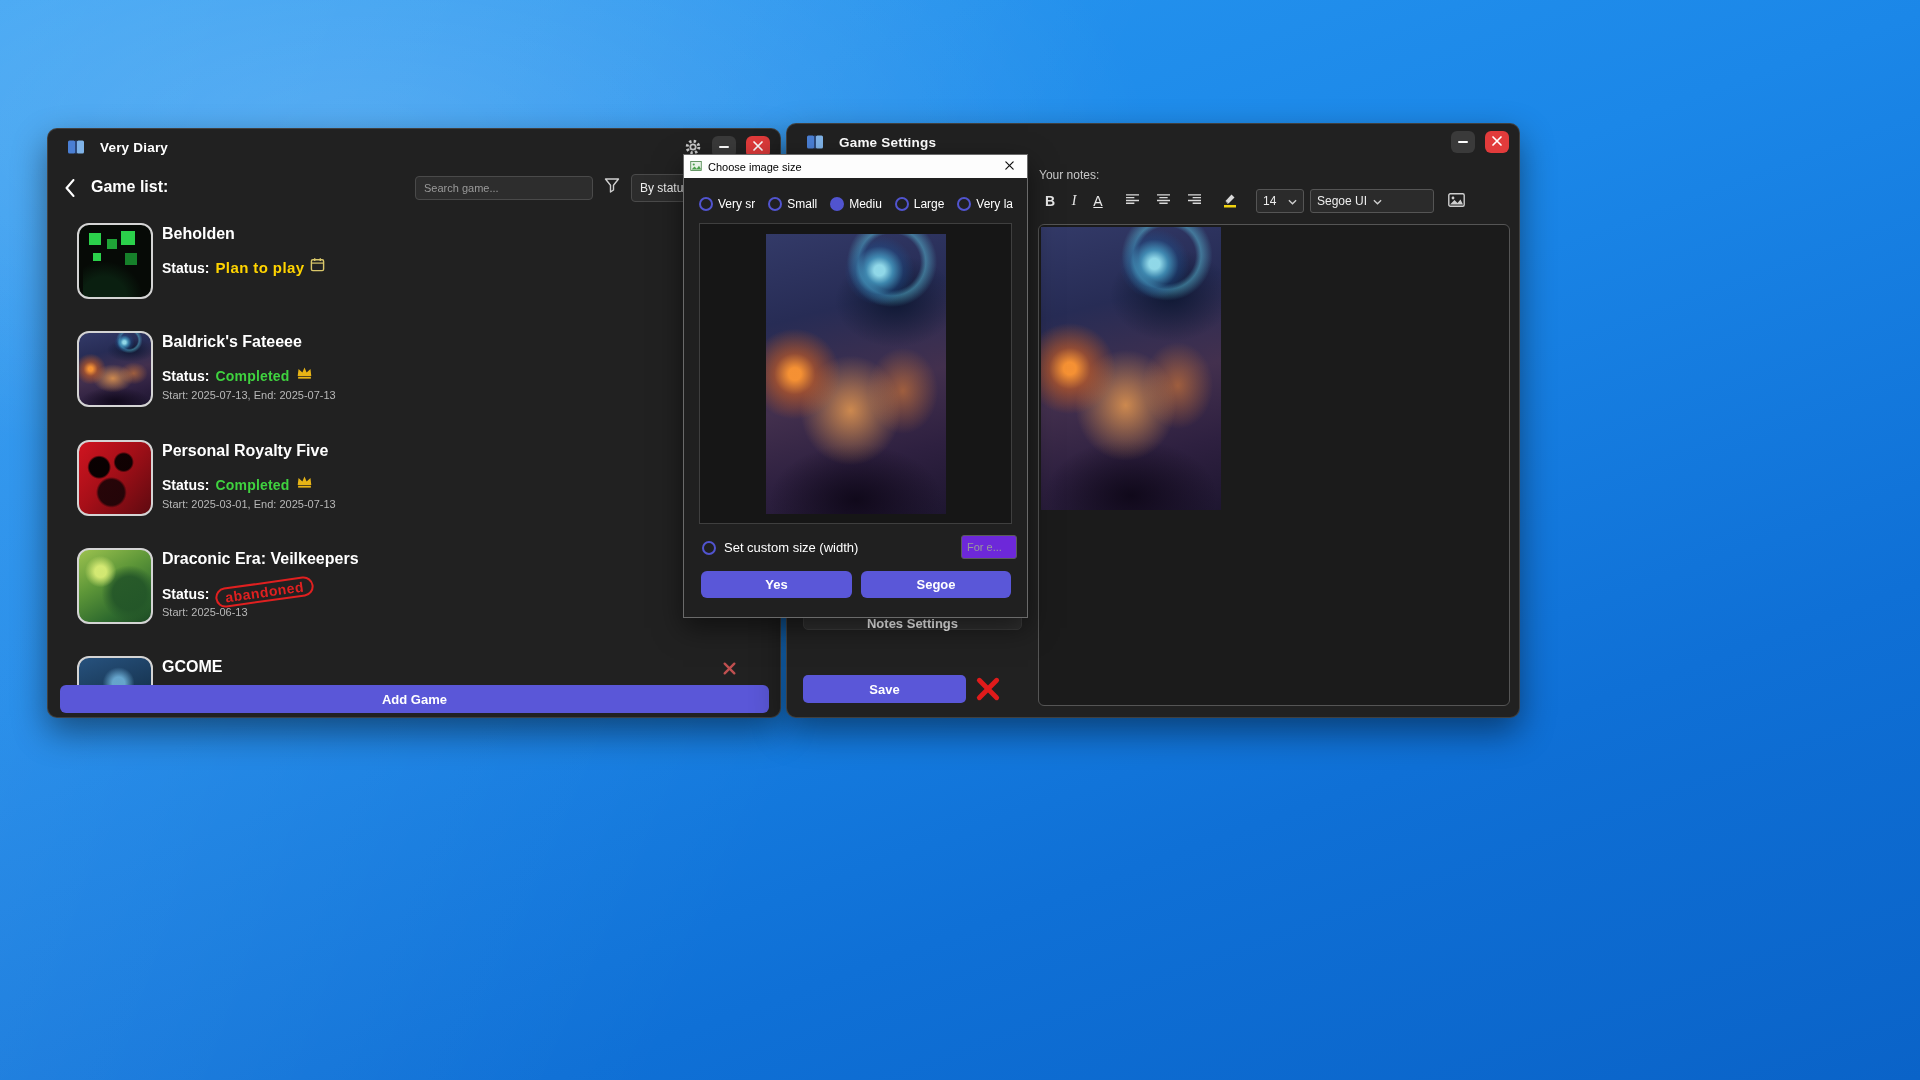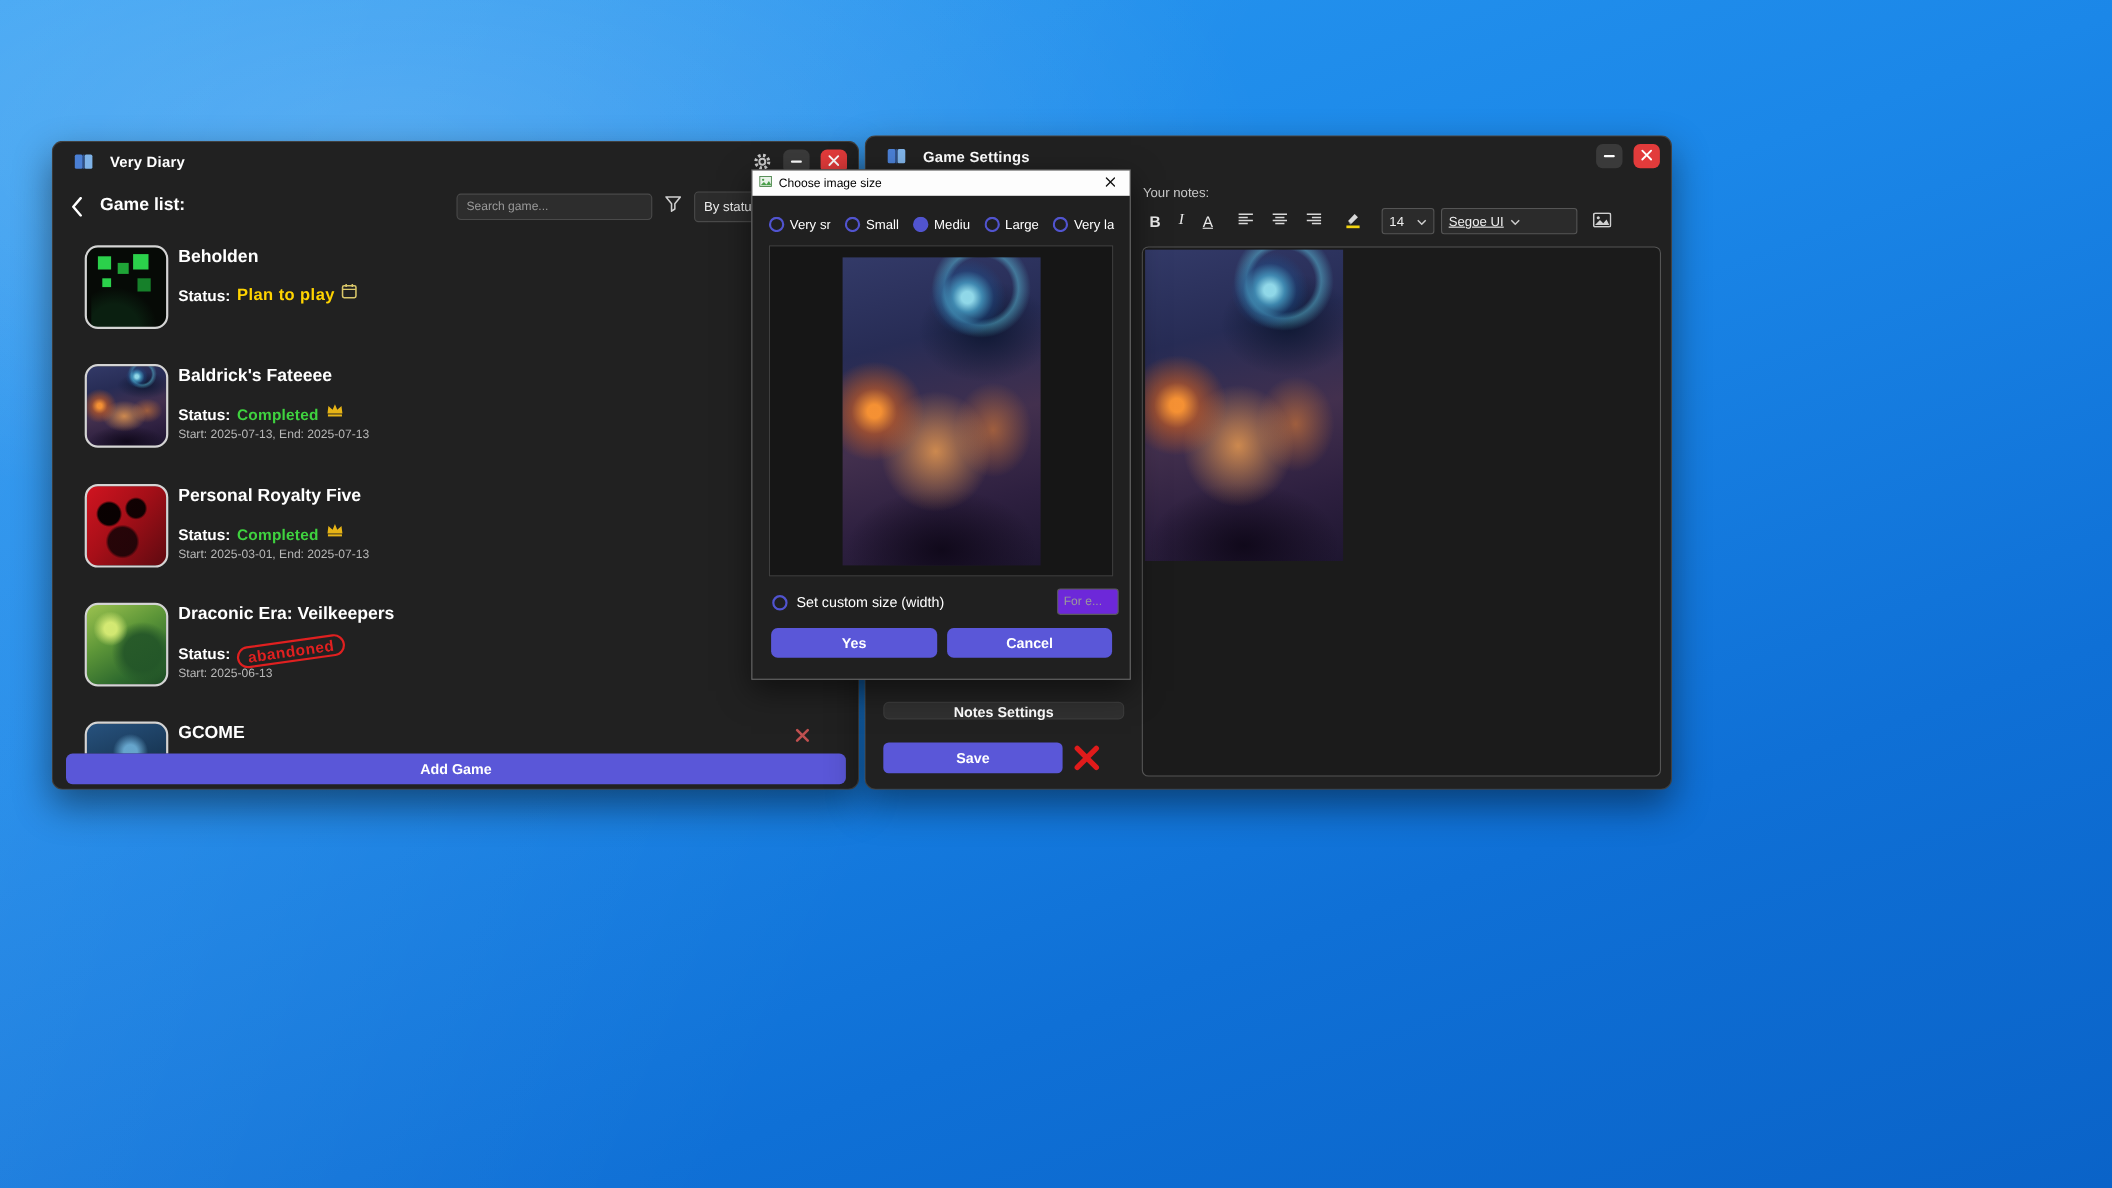--- a/index.html
+++ b/index.html
@@ -119,25 +119,25 @@
   .toolbar{position:absolute;left:252px;top:64px;height:26px;display:flex;align-items:center;}
   .tbtn{background:none;border:none;color:#e8e8e8;cursor:pointer;padding:2px 4px;display:inline-flex;
     align-items:center;justify-content:center;font-family:"Liberation Sans",sans-serif;}
   .tb-b{font-weight:800;font-size:14px;width:22px;}
   .tb-i{font-style:italic;font-size:14px;font-family:"Liberation Serif",serif;width:20px;margin-left:3px;}
   .tb-u{font-size:14px;text-decoration:underline;width:22px;margin-left:3px;}
   .tb-gap{margin-left:12px;}
   .tb-sel{height:22px;background:#2b2b2b;border:1px solid #555;border-radius:3px;display:flex;
     align-items:center;padding:0 6px;font-size:12px;color:#eee;cursor:pointer;gap:6px;}
   .sel-size{width:34px;margin-left:14px;justify-content:space-between;}
-  .sel-font{width:110px;margin-left:6px;text-decoration:underline;}
+  .sel-font{width:110px;margin-left:6px;}
   .notes-area{position:absolute;left:251px;top:100px;width:470px;height:480px;background:#1b1b1b;
     border:1px solid #555;border-radius:6px;cursor:text;}
   .notes-img{position:absolute;left:2px;top:2px;width:180px;height:283px;}
-  .notes-settings-btn{position:absolute;left:16px;top:514px;width:219px;height:16px;}
+  .notes-settings-btn{position:absolute;left:16px;top:490px;width:219px;height:16px;}
   .save-btn{position:absolute;left:16px;top:551px;width:163px;height:28px;border-radius:5px;}
   .save-x{position:absolute;left:188px;top:552px;background:none;border:none;padding:0;cursor:pointer;}
 </style>
 </head>
 <body>
 
 <div class="stage">
 
   <div class="window diary">
     <div class="titlebar">
@@ -390,16 +390,16 @@
       <div class="preview-img artwork"></div>
     </div>
 
     <span class="custom-row">
       <span class="radio"></span>
       <span class="custom-label">Set custom size (width)</span>
     </span>
     <input class="custom-input" placeholder="For e..." style="">
 
     <button class="dlg-yes btn-primary">Yes</button>
-    <button class="dlg-cancel btn-primary">Cancel</button>
+    <button class="dlg-cancel btn-primary">Segoe</button>
   </div>
 
 </div>
 
 </body></html>

